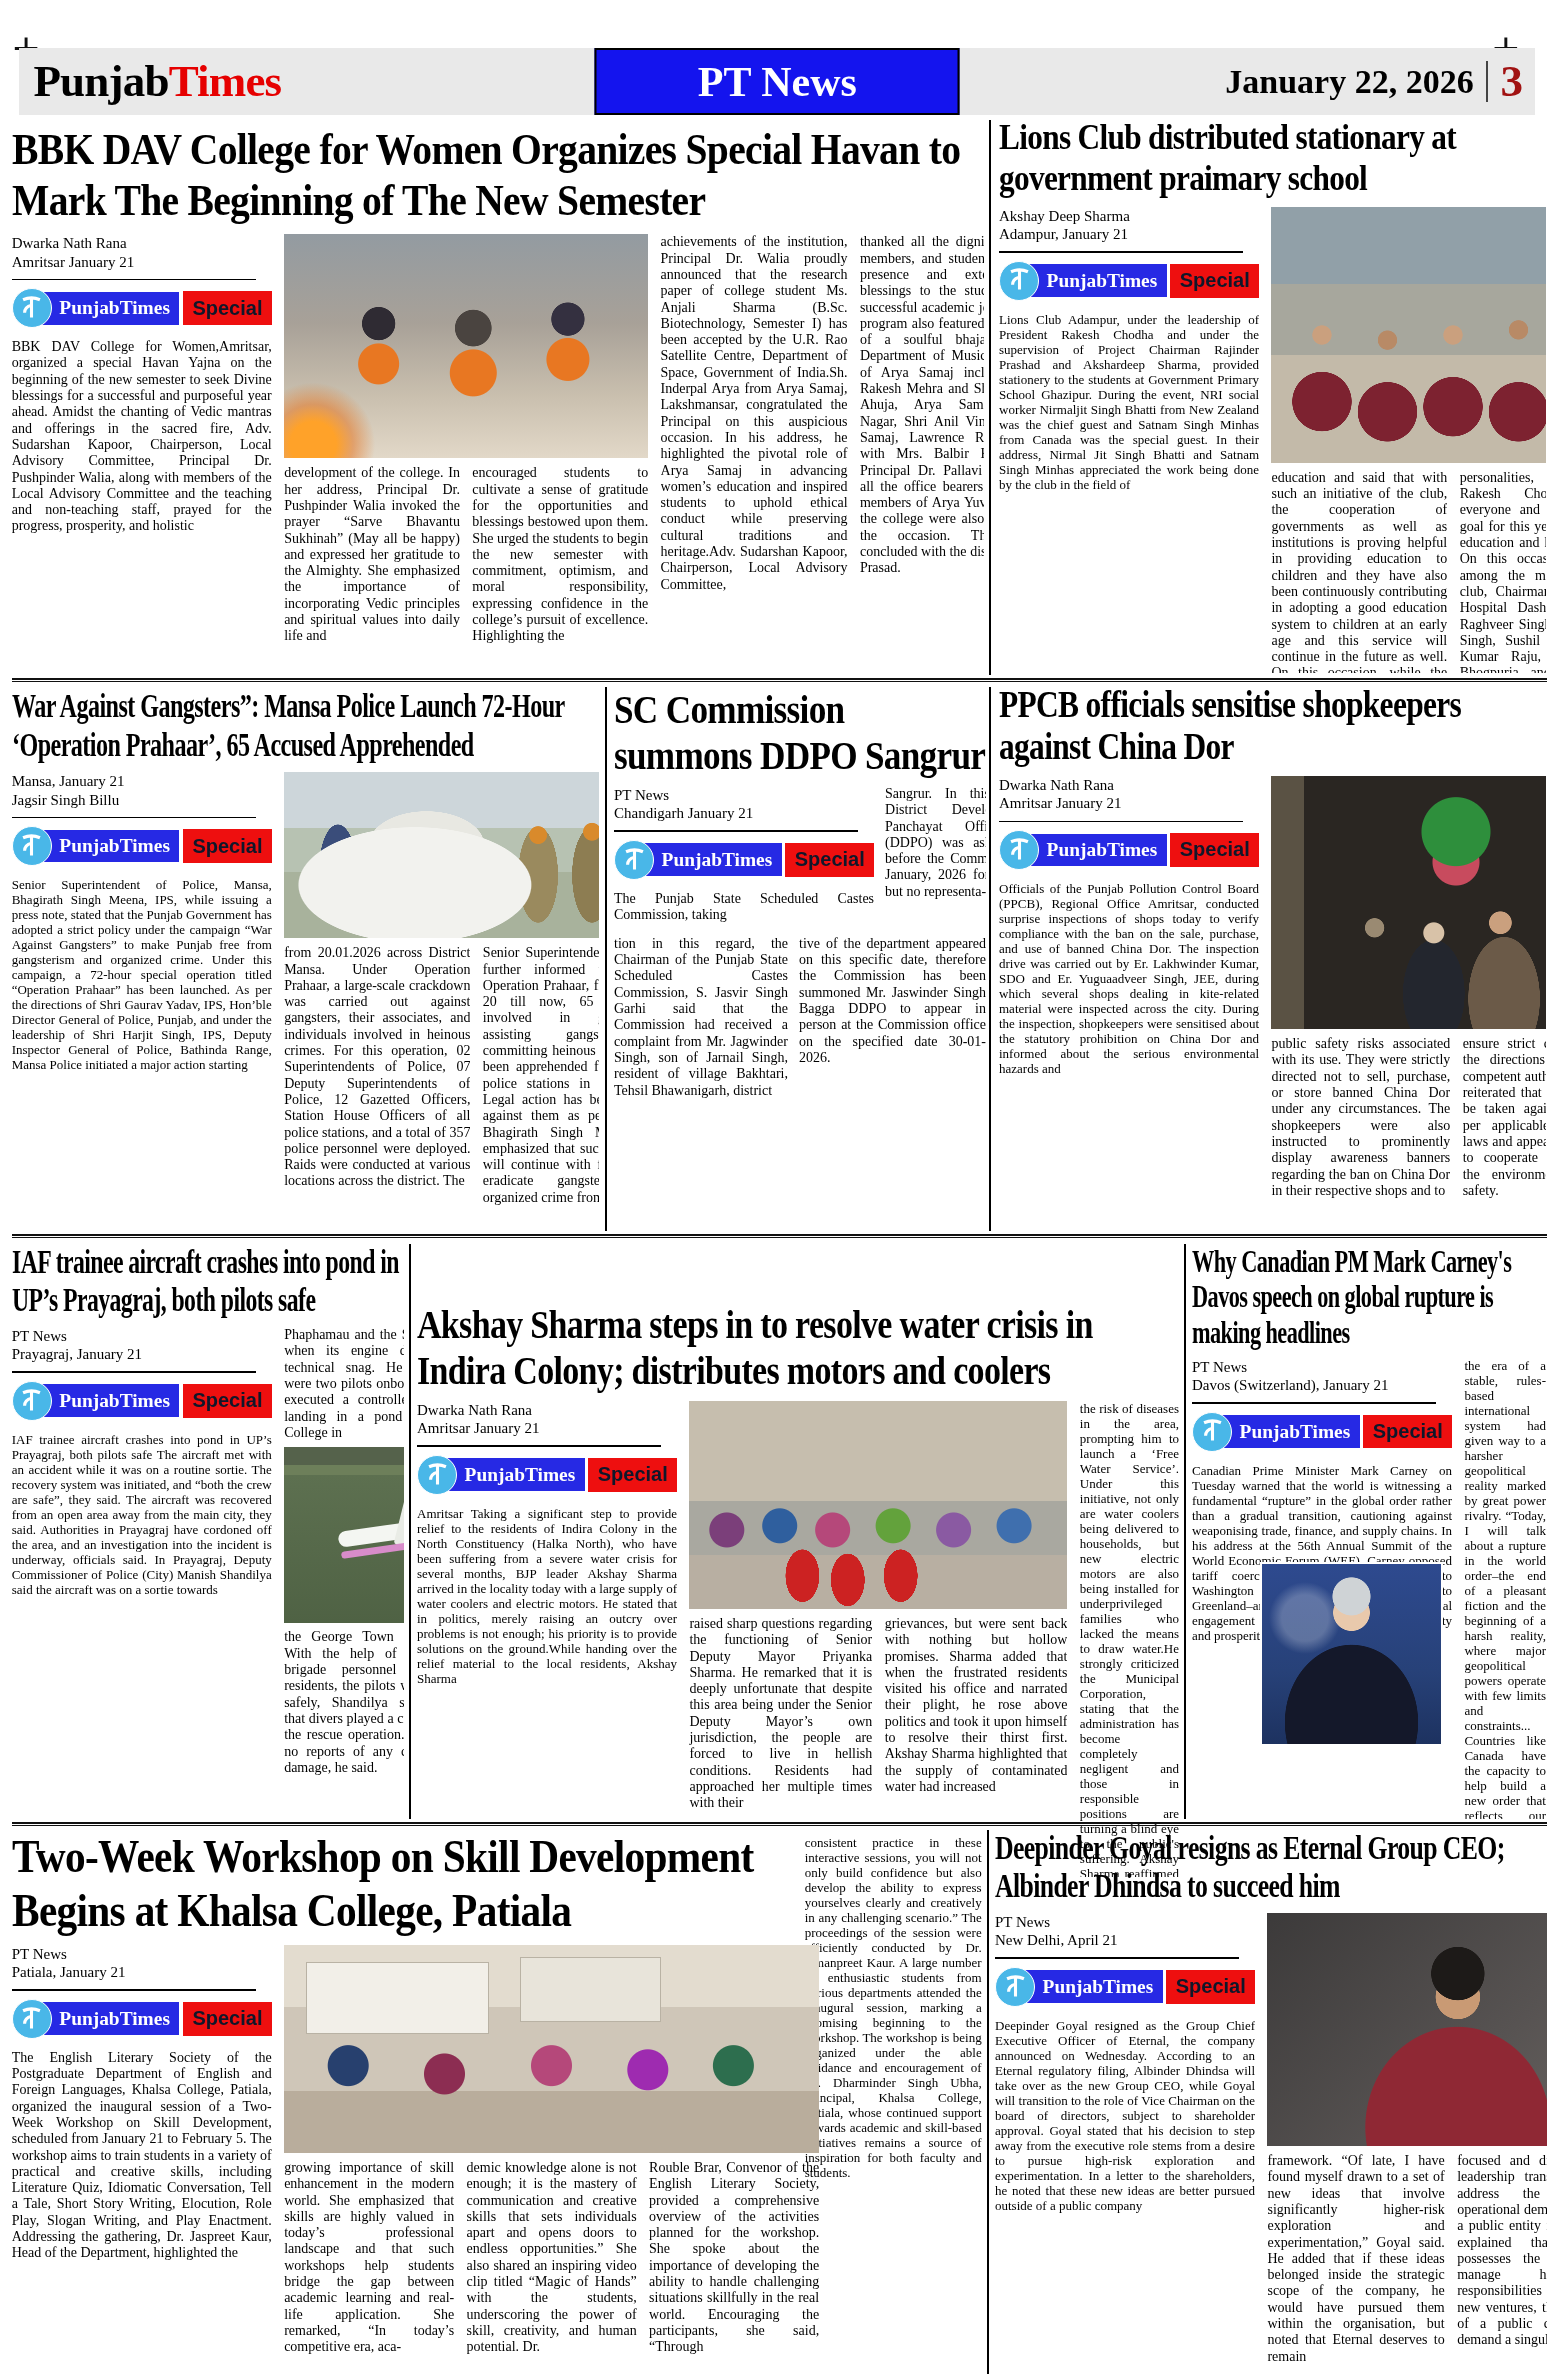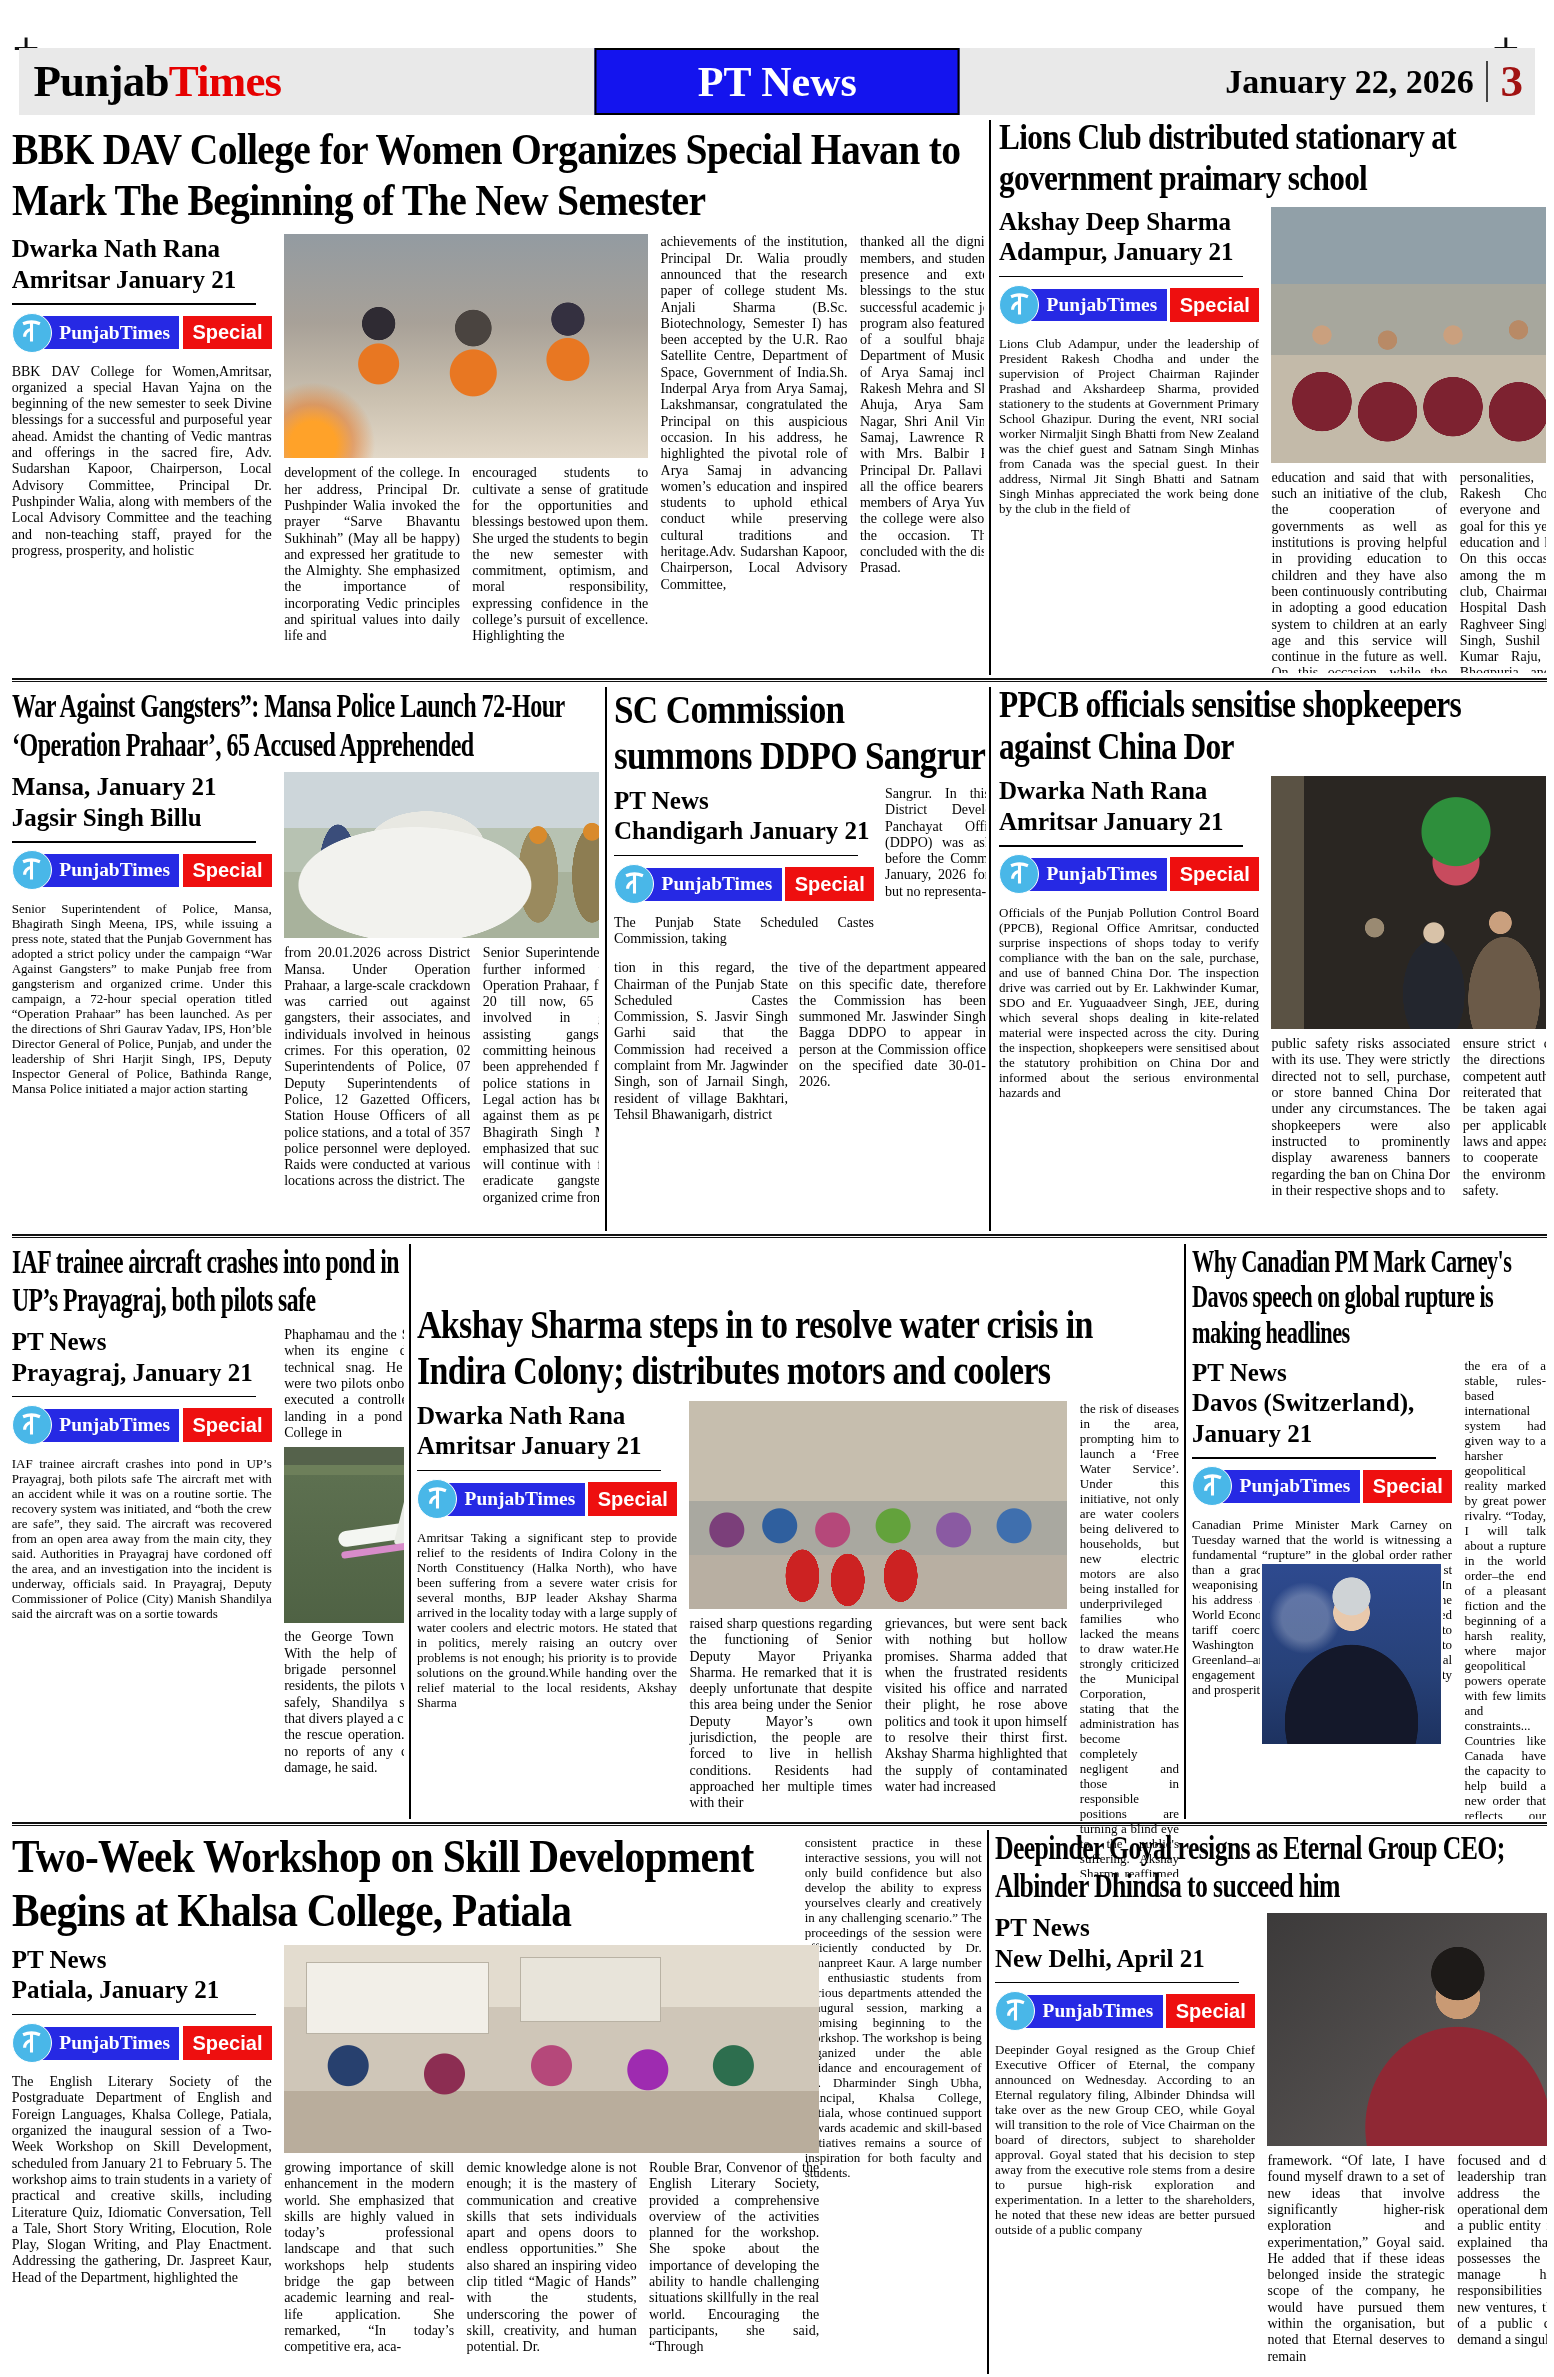--- a/index.html
+++ b/index.html
@@ -10,26 +10,26 @@
   .header{position:absolute;left:19.4px;top:23px;width:1516px;height:67px;background:#e9e9e9;display:flex;align-items:center;}
   .brand{margin-left:14px;font-weight:700;font-size:45px;line-height:1;font-family:"Liberation Serif",serif;letter-spacing:-0.8px;}
   .brand .red{color:#e60000;}
   .masthead{position:absolute;left:50%;transform:translateX(-50%);top:0;height:67px;width:365px;background:#1414ee;border:2.3px solid #000;box-sizing:border-box;color:#fff;display:flex;align-items:center;justify-content:center;font-weight:700;font-size:42px;font-family:"Liberation Serif",serif;}
   .dateblock{position:absolute;right:12.4px;display:flex;align-items:center;gap:12.4px;font-weight:700;font-size:34px;font-family:"Liberation Serif",serif;}
   .pagenum{color:#a11212;font-size:45px;border-left:2.3px solid #444;padding-left:12.4px;line-height:.9;}
   
   .article{position:absolute;box-sizing:border-box;overflow:hidden;}
   .hl{margin:0 0 7.8px;font-weight:700;line-height:1.14;letter-spacing:-0.8px;
       width:calc(100%/var(--s,0.85));transform:scaleX(var(--s,0.85));transform-origin:left top;}
-  .byline{font-weight:700;font-size:25px;line-height:1.22;}
+  .byline{font-weight:400;font-size:15px;line-height:1.22;}
   .rule{height:1.6px;background:#000;margin:7.8px 0 7.8px;width:94%;}
   .badge{display:flex;align-items:center;margin:1.6px 0 11px;}
   .badge-circle{width:40px;height:40px;border-radius:50%;background:#49b7e8;border:1.6px solid #fff;box-sizing:border-box;z-index:2;flex:0 0 auto;display:flex;align-items:center;justify-content:center;margin-right:-12.4px;}
   .badge-brand{background:#2629e4;color:#fff;font-weight:600;font-size:19.4px;font-family:"Liberation Serif",serif;padding:5.4px 9.3px 5.4px 20px;white-space:nowrap;}
-  .badge-special{background:#ee0f0f;color:#ffffff;font-weight:700;font-size:20px;font-family:"Liberation Sans",sans-serif;padding:5.4px 9.3px;margin-left:3.9px;white-space:nowrap;}
+  .badge-special{background:#ee0f0f;color:#0f172a;font-weight:700;font-size:20px;font-family:"Liberation Sans",sans-serif;padding:5.4px 9.3px;margin-left:3.9px;white-space:nowrap;}
   .body{display:flex;gap:12.4px;}
   .col{margin:0;text-align:justify;font-size:14px;line-height:16.3px;overflow:hidden;}
   .sm{font-size:13px;line-height:15px;}
   .underrow{display:flex;gap:12.4px;margin-top:7px;}
   .underrow .col{flex:1;}
   .photo{position:relative;overflow:hidden;background:#888;}
   .photo i{position:absolute;display:block;}
   .vrule{position:absolute;width:1.6px;background:#000;}
   .dbl{position:absolute;left:11.7px;width:1535px;height:3.9px;border-top:2.3px solid #111;border-bottom:0.8px solid #111;box-sizing:border-box;}
   .scbox{background:#57519e;color:#fff;display:flex;flex-direction:column;align-items:center;justify-content:center;font-family:"Liberation Sans",sans-serif;font-weight:700;font-size:45px;line-height:1.08;}

